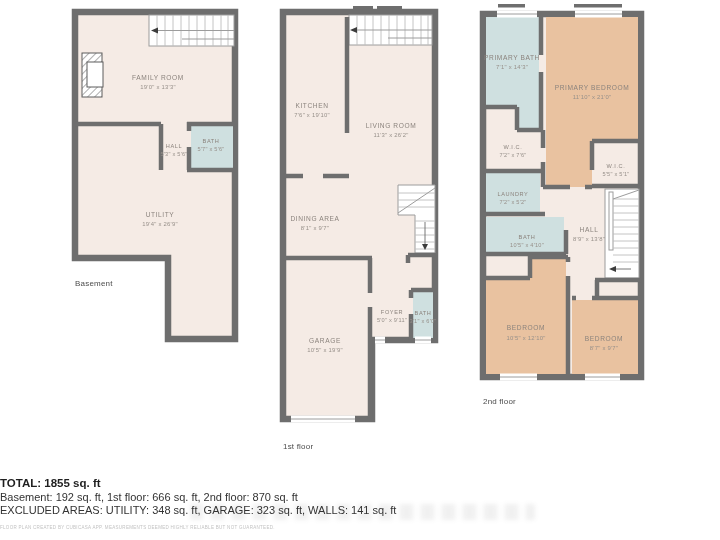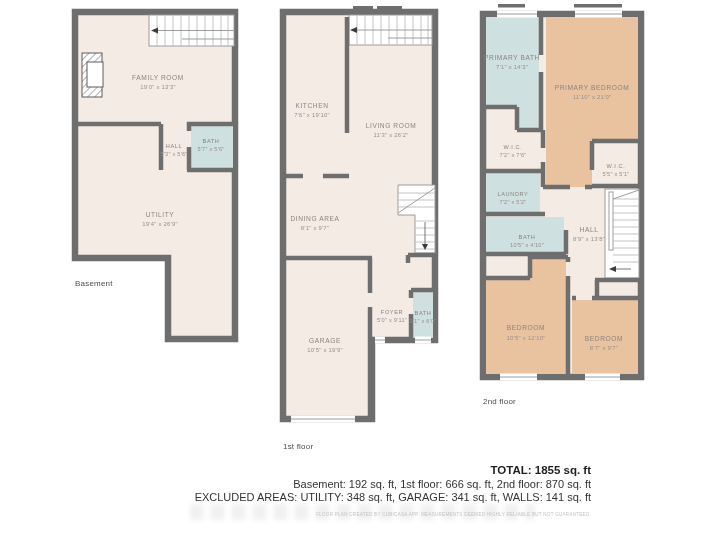--- a/index.html
+++ b/index.html
@@ -34,21 +34,21 @@
   
   text.room{font-family:"Liberation Sans",sans-serif;font-size:6.6px;letter-spacing:.6px;
             fill:#8b837d;text-anchor:middle;}
   text.dims{font-family:"Liberation Sans",sans-serif;font-size:5.9px;letter-spacing:.25px;
             fill:#97908a;text-anchor:middle;}
   text.sm{font-size:5.6px;}
   text.floorname{font-family:"Liberation Sans",sans-serif;font-size:8px;fill:#4c4c4c;
                  text-anchor:start;letter-spacing:.2px;}
 
   
-  .summary{position:absolute;left:0;top:464px;width:591px;text-align:right;z-index:2;
+  .summary{position:absolute;left:0;top:477px;width:591px;text-align:left;z-index:2;
            color:#333;font-size:11px;line-height:13.5px;}
   .summary .total{font-weight:bold;font-size:11.5px;color:#1f1f1f;}
   .fineprint{font-size:4.5px;color:#c2c2c2;letter-spacing:.3px;margin-top:3px;}
   .watermark{position:absolute;left:190px;top:504px;width:345px;height:16px;z-index:1;
              background:repeating-linear-gradient(90deg,rgba(150,150,150,.30) 0 13px,
                         rgba(220,220,220,.10) 13px 21px);
              filter:blur(2px);opacity:.45;border-radius:2px;}
 </style>
 </head>
 <body>
@@ -286,17 +286,17 @@
     <text class="dims" x="604" y="350">8'7" x 9'7"</text>
     <text class="floorname" x="483" y="404">2nd floor</text>
   </g>
 </svg>
 
 <div class="watermark"></div>
 
 <div class="summary">
   <div class="total">TOTAL: 1855 sq. ft</div>
   <div>Basement: 192 sq. ft, 1st floor: 666 sq. ft, 2nd floor: 870 sq. ft</div>
-  <div>EXCLUDED AREAS: UTILITY: 348 sq. ft, GARAGE: 341 sq. ft, WALLS: 141 sq. ft</div>
+  <div>EXCLUDED AREAS: UTILITY: 348 sq. ft, GARAGE: 323 sq. ft, WALLS: 141 sq. ft</div>
   <div class="fineprint">FLOOR PLAN CREATED BY CUBICASA APP. MEASUREMENTS DEEMED HIGHLY RELIABLE BUT NOT GUARANTEED.</div>
 </div>
 
 </div>
 
 </body></html>

